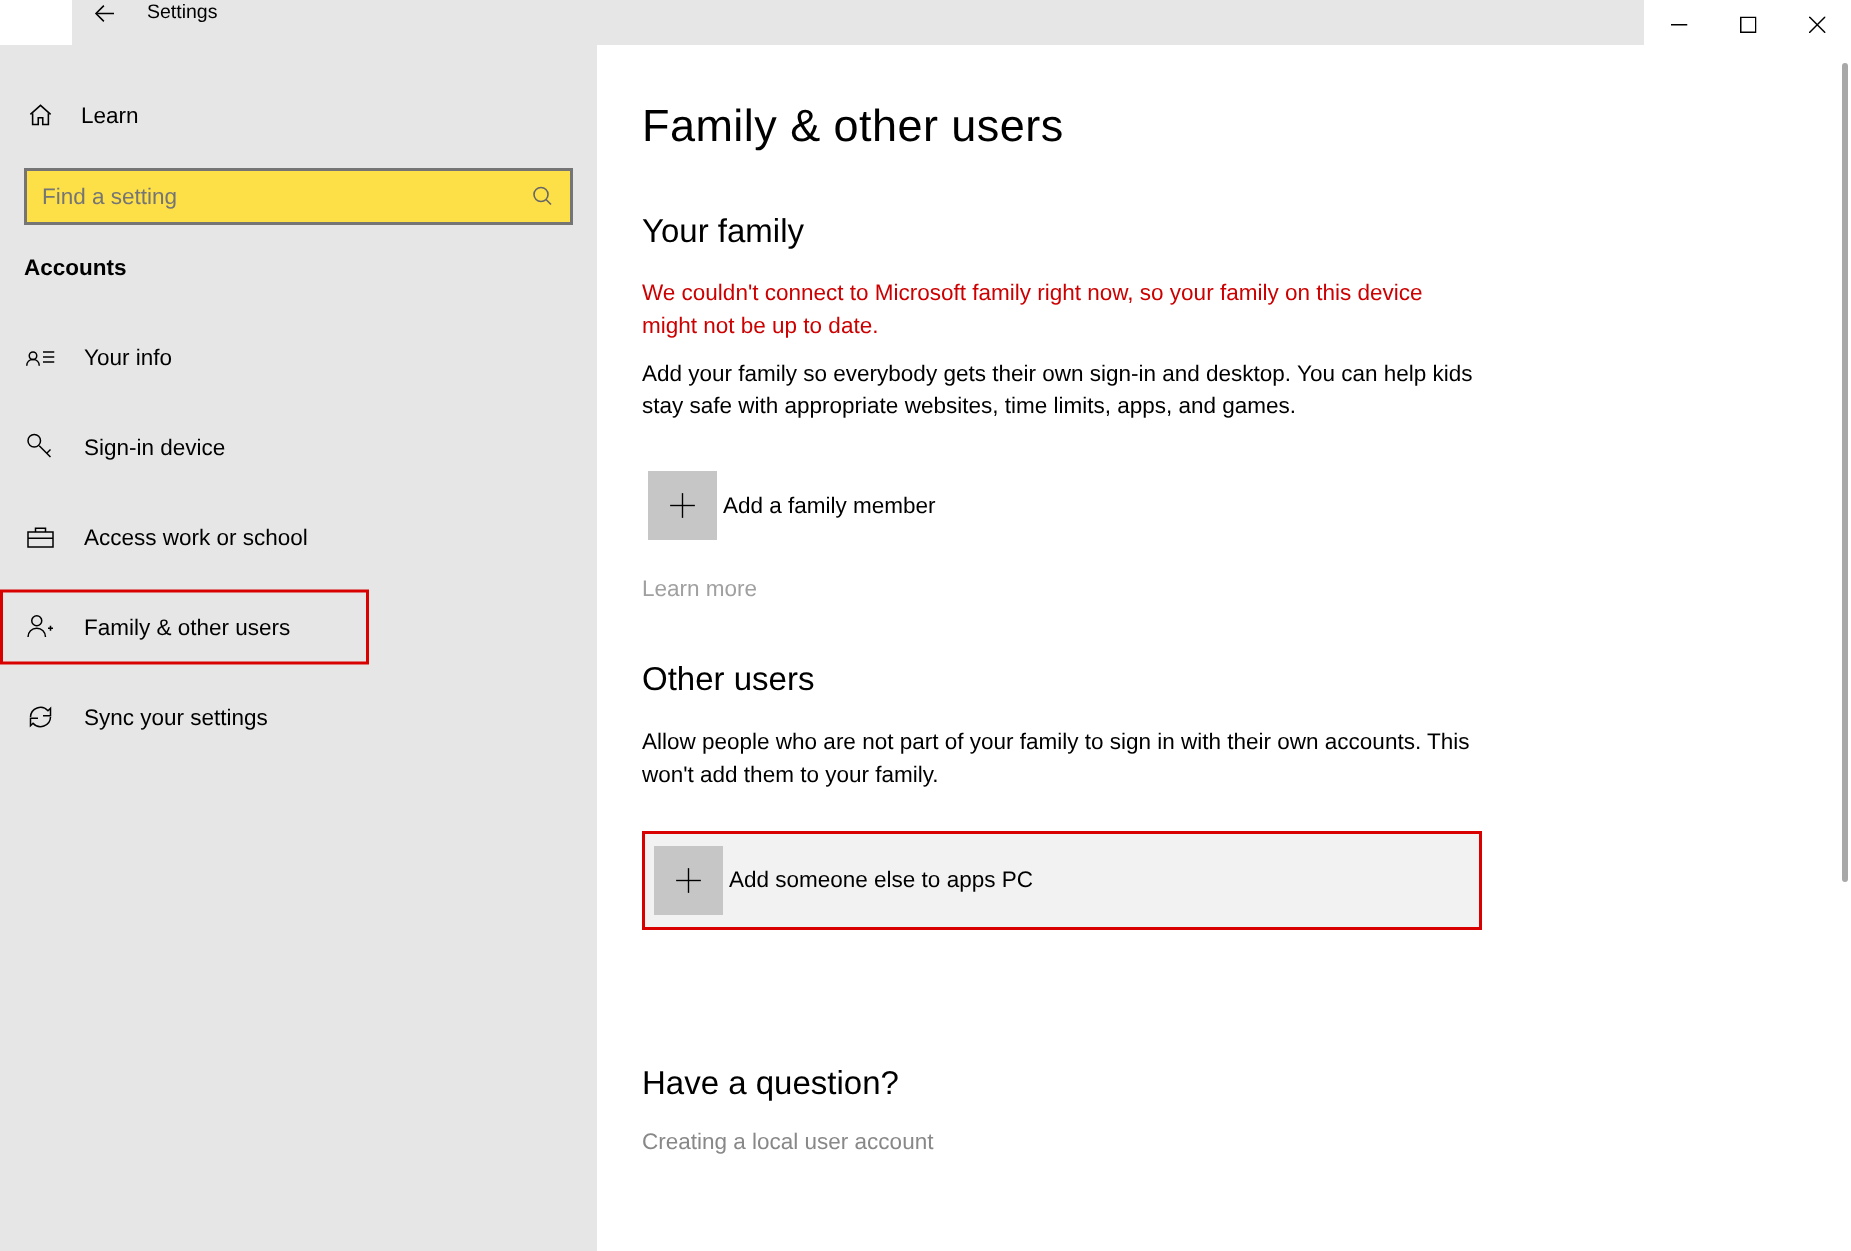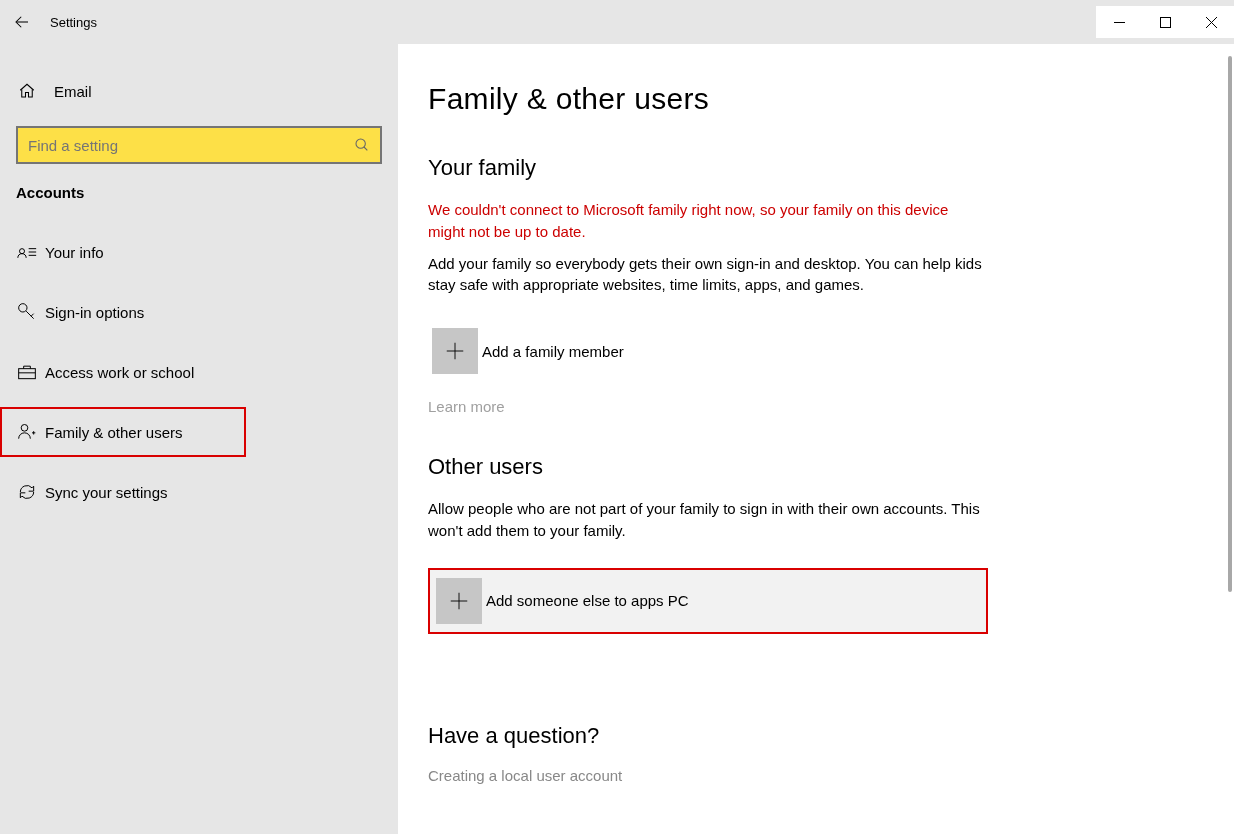--- a/index.html
+++ b/index.html
@@ -8,24 +8,25 @@
     font-size: 15px;
     color: #000;
     background: #fff;
     width: 1234px;
     height: 834px;
     overflow: hidden;
     display: flex;
     flex-direction: column;
   }
   .titlebar {
-    height: 44px;
-    display: flex;
-    align-items: center;
+    height: 30px;
+    display: flex;
+    align-items: flex-start;
     background: #e6e6e6;
+    margin-left: 48px;
   }
   .titlebar .back {
     width: 38px;
     display: flex;
     align-items: center;
     justify-content: center;
     padding-left: 6px;
   }
   .titlebar .title {
     padding-left: 12px;
@@ -85,21 +86,21 @@
     font-weight: 600;
     font-size: 15px;
     padding: 0 16px;
     margin-bottom: 26px;
   }
   .nav-item {
     display: flex;
     align-items: center;
     height: 50px;
     padding-left: 16px;
-    gap: 7px;
+    gap: 18px;
     font-size: 15px;
     margin-bottom: 10px;
   }
   .nav-item .icon-slot {
     width: 22px;
     display: flex;
     justify-content: center;
   }
   .highlight-red {
     outline: 2.5px solid #d90000;
@@ -217,21 +218,21 @@
 <div class="body">
 
   <div class="sidebar">
     <div class="home-row">
       <span class="icon-slot">
         <svg width="18" height="18" viewBox="0 0 24 24" fill="none" stroke="#000" stroke-width="1.4">
             <path d="M3 11l9-8 9 8"></path>
             <path d="M5 10v10h5v-6h4v6h5V10"></path>
           </svg>
       </span>
-      <span>Email</span>
+      <span>Learn</span>
     </div>
 
     <div class="search-wrap">
       <div class="search">
         <input type="text" placeholder="Find a setting" style="">
         <svg width="16" height="16" viewBox="0 0 24 24" fill="none" stroke="#666" stroke-width="1.6">
             <circle cx="10" cy="10" r="7"></circle>
             <line x1="20" y1="20" x2="15" y2="15"></line>
           </svg>
       </div>
@@ -254,21 +255,21 @@
 
 
     <div class="nav-item">
       <span class="icon-slot">
         <svg width="20" height="20" viewBox="0 0 24 24" fill="none" stroke="#000" stroke-width="1.2">
             <circle cx="7" cy="7" r="5"></circle>
             <path d="M11 11l9 9"></path>
             <path d="M17 17l3-3"></path>
           </svg>
       </span>
-      <span>Sign-in options</span>
+      <span>Sign-in device</span>
     </div>
 
     <div class="nav-item">
       <span class="icon-slot">
         <svg width="20" height="18" viewBox="0 0 24 20" fill="none" stroke="#000" stroke-width="1.2">
             <rect x="2" y="6" width="20" height="12"></rect>
             <path d="M8 6V3h8v3"></path>
             <line x1="2" y1="11" x2="22" y2="11"></line>
           </svg>
       </span>

